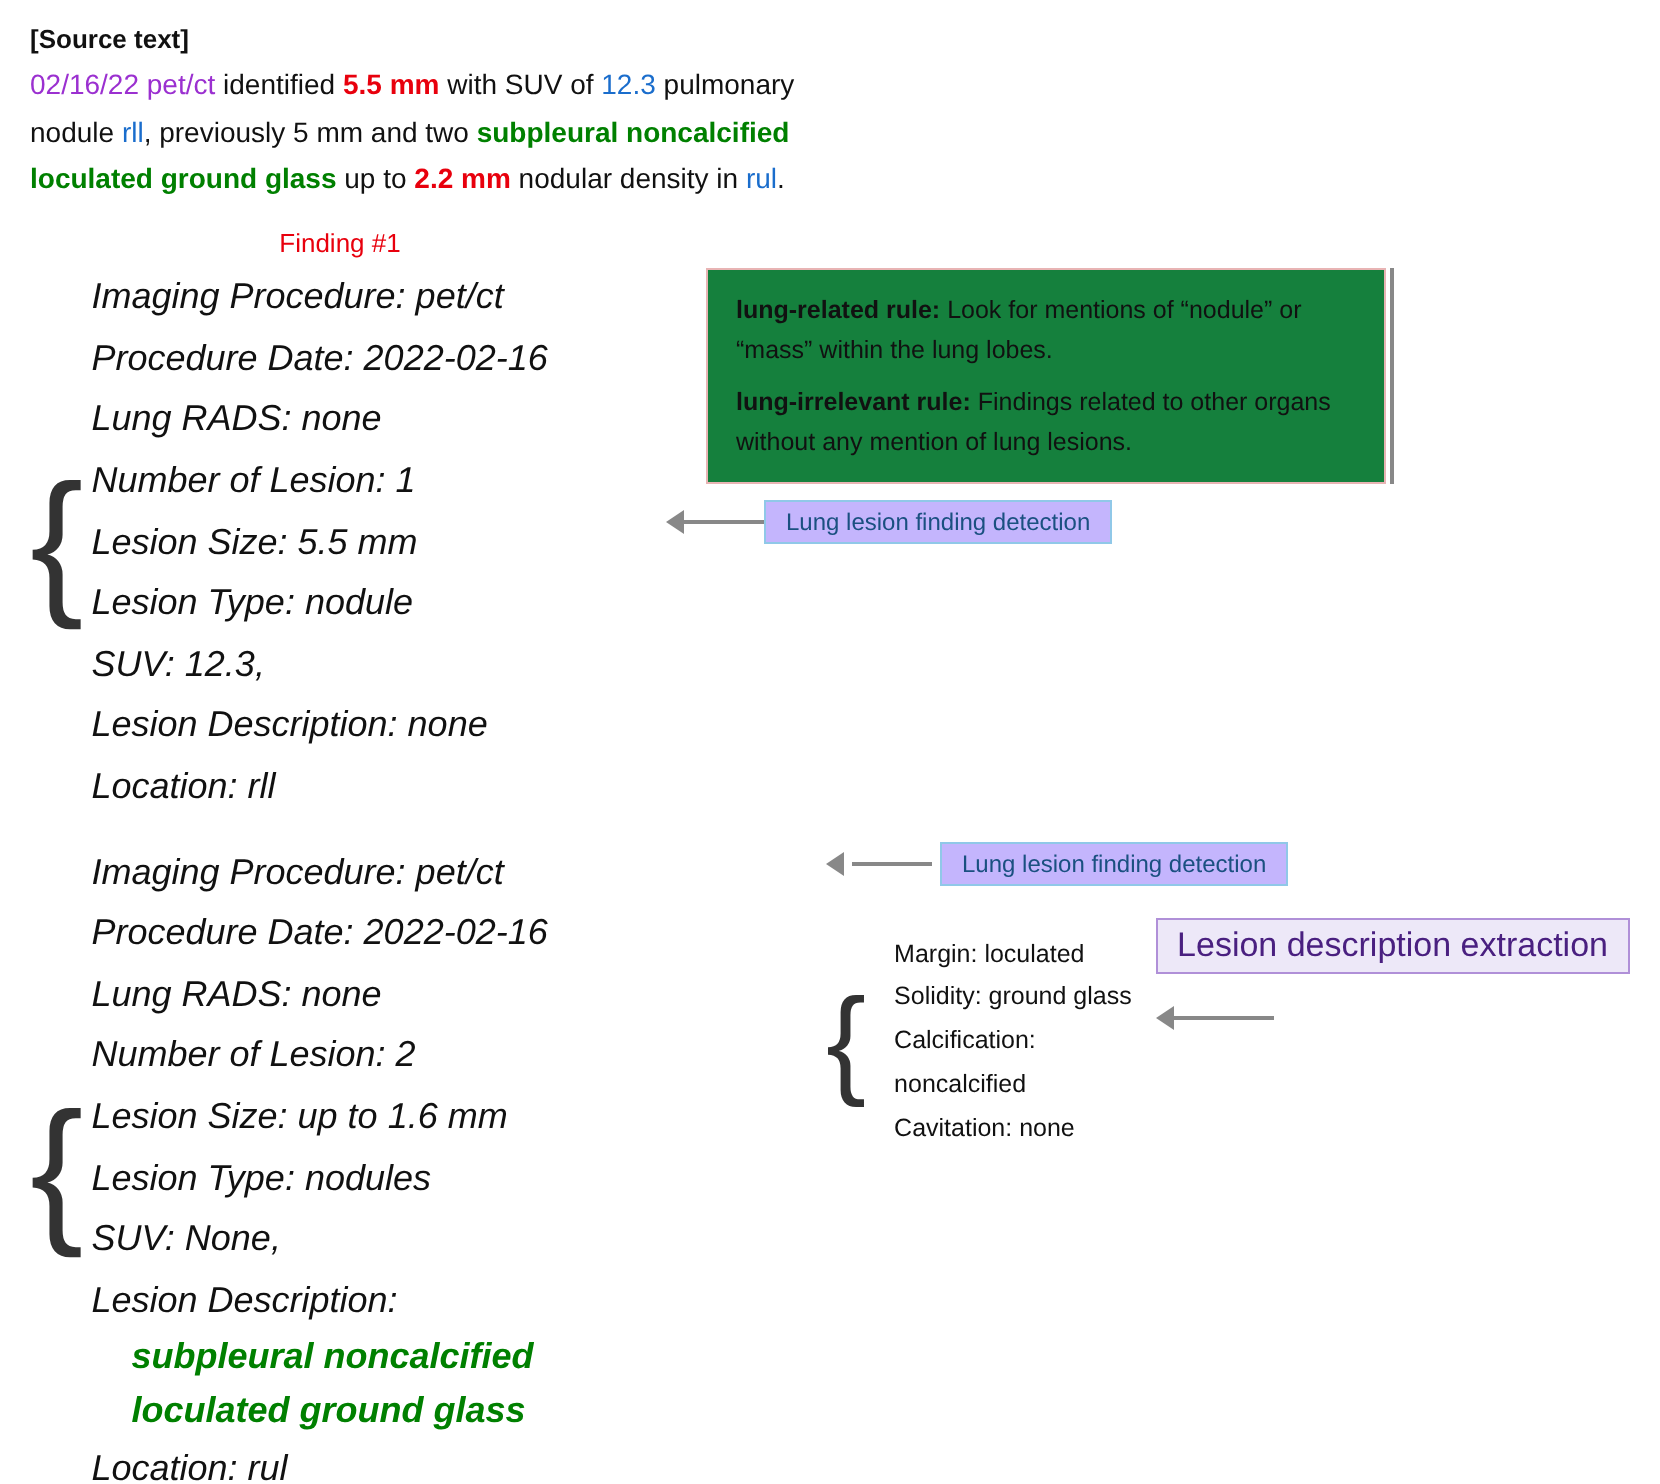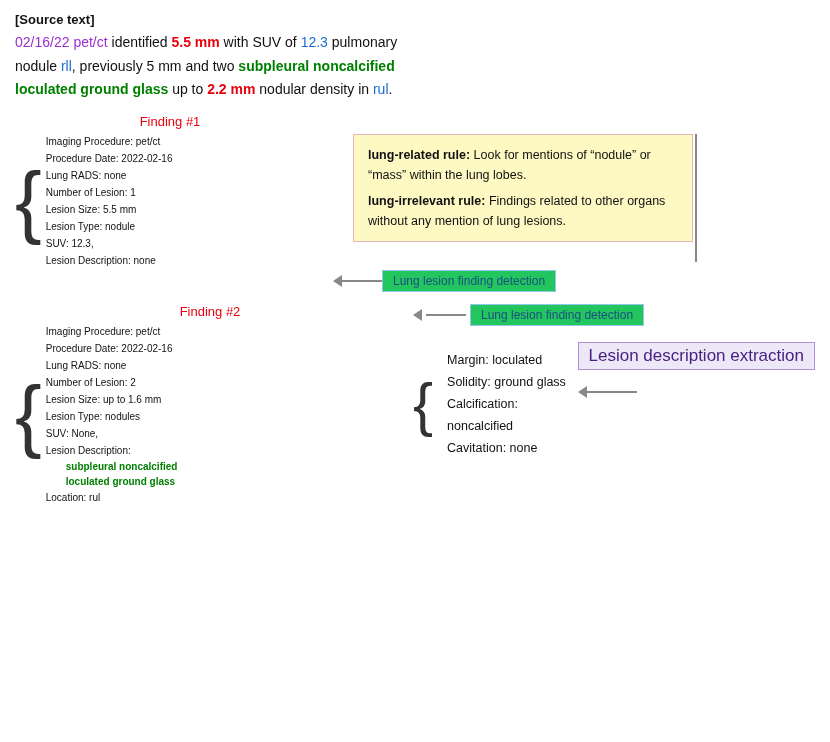--- a/index.html
+++ b/index.html
@@ -67,40 +67,41 @@
       font-size: 80px;
       line-height: 1;
       color: #333;
       display: flex;
       align-items: center;
       margin-right: 4px;
       font-weight: 100;
     }
 
     .finding-content {
-      font-size: 10px;
+      font-size: 18px;
       line-height: 1.7;
+      font-style: italic;
     }
 
     .rule-box {
-      background: #fef9c3;
+      background: #15803d;
       border: 1px solid #e8b4b4;
       padding: 10px 14px;
       font-size: 12.5px;
       line-height: 1.6;
       max-width: 340px;
-      margin-bottom: 20px;
+      margin-bottom: 0;
       margin-left: 20px;
     }
 
     .rule-box p { margin-bottom: 6px; }
     .rule-box p:last-child { margin-bottom: 0; }
 
     .label-badge {
-      background: #22c55e;
+      background: #c4b5fd;
       border: 1px solid #90c8e8;
       padding: 3px 10px;
       font-size: 12px;
       color: #1a5080;
       white-space: nowrap;
     }
 
     
     .row-bottom {
       display: flex;
@@ -193,20 +194,21 @@
         <div class="brace">{</div>
         <div class="finding-content">
           <div>Imaging Procedure: pet/ct</div>
           <div>Procedure Date: 2022-02-16</div>
           <div>Lung RADS: none</div>
           <div>Number of Lesion: 1</div>
           <div>Lesion Size: 5.5 mm</div>
           <div>Lesion Type: nodule</div>
           <div>SUV: 12.3,</div>
           <div>Lesion Description: none</div>
+          <div>Location: rll</div>
         </div>
       </div>
     </div>
 
     <div class="f1-right-col">
 
       <div style="display:flex; flex-direction:row; align-items:stretch;">
         <div class="rule-box">
           <p>
             <strong>lung-related rule:</strong>
@@ -228,21 +230,20 @@
         <div style="display:inline-block; height:2px; width:40px; background:#888;"></div>
         <div class="label-badge">Lung lesion finding detection</div>
       </div>
     </div>
 
   </div>
 
   <div class="row-bottom">
 
     <div class="finding2-section">
-      <div class="finding-title">Finding #2</div>
       <div class="brace-box">
         <div class="brace">{</div>
         <div class="finding-content">
           <div>Imaging Procedure: pet/ct</div>
           <div>Procedure Date: 2022-02-16</div>
           <div>Lung RADS: none</div>
           <div>Number of Lesion: 2</div>
           <div>Lesion Size: up to 1.6 mm</div>
           <div>Lesion Type: nodules</div>
           <div>SUV: None,</div>

